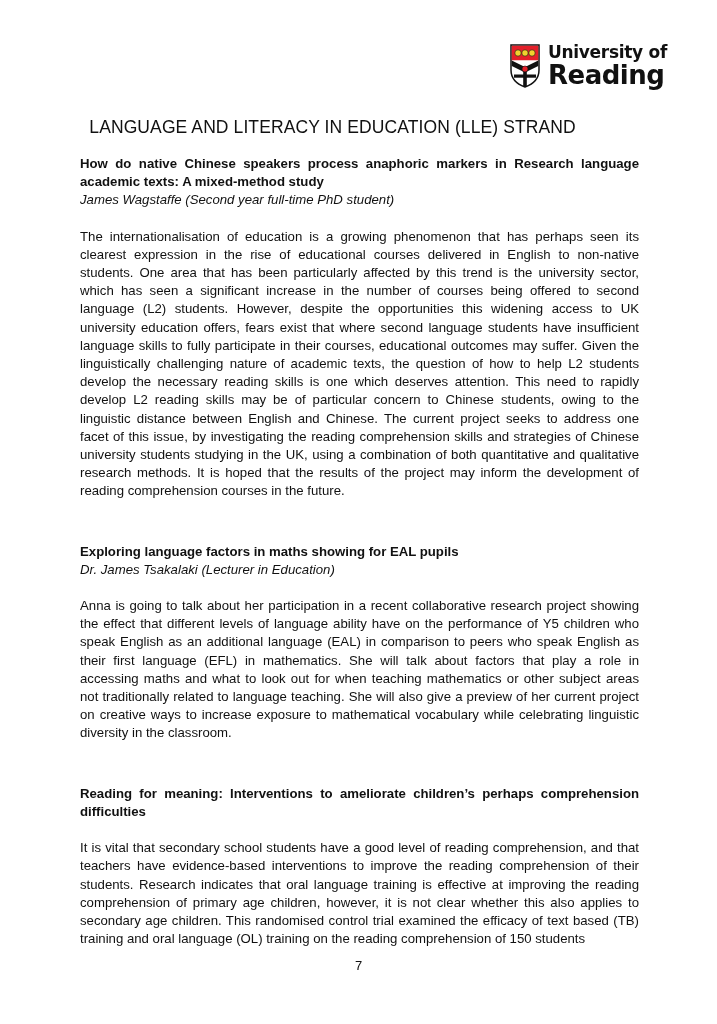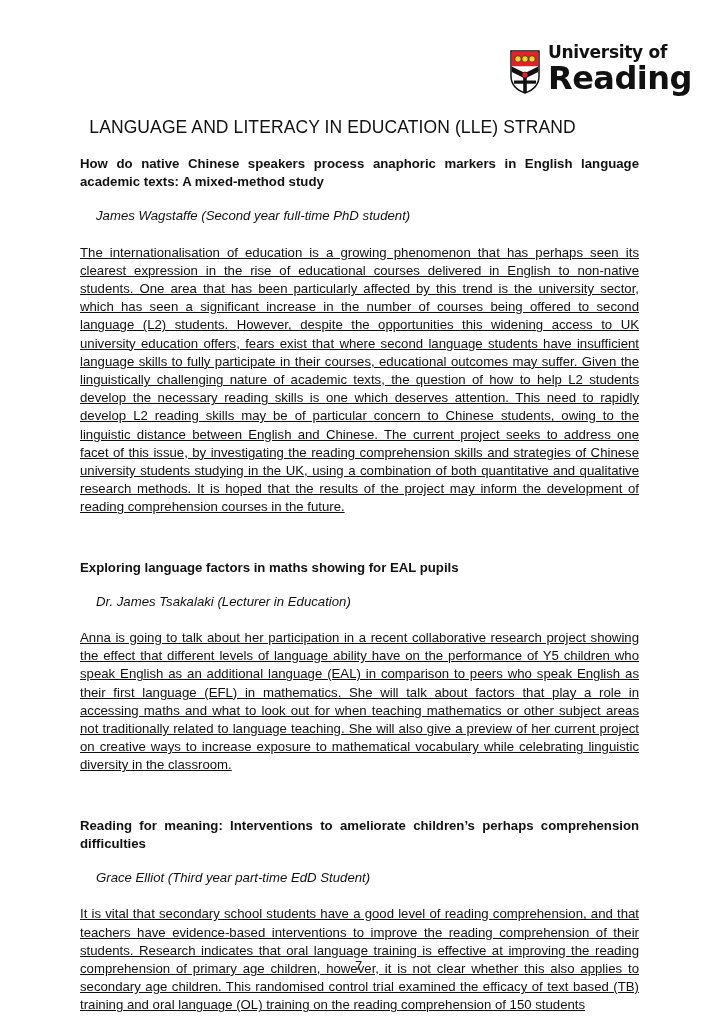--- a/index.html
+++ b/index.html
@@ -2,26 +2,26 @@
 <html><head>
   <meta charset="utf-8">
   <style>
     html, body { margin: 0; padding: 0; background: #ffffff; }
     body { width: 717px; height: 1024px; position: relative; overflow: hidden; font-family: "Liberation Sans", sans-serif; color: #111; }
     .page { position: absolute; left: 0; top: 0; width: 717px; height: 1024px; background: #fff; }
     .logo { position: absolute; left: 510px; top: 44px; display: flex; align-items: flex-end; }
     .crest { width: 30px; height: 44px; margin-right: 8px; }
     .logo-text { line-height: 1; color: #111; }
     .logo-line1 { font-family: "DejaVu Sans", sans-serif; font-size: 17px; font-weight: 700; letter-spacing: -0.3px; }
-    .logo-line2 { font-family: "DejaVu Sans", sans-serif; font-size: 32px; font-weight: 700; letter-spacing: -0.5px; margin-top: 1px; }
+    .logo-line2 { font-family: "DejaVu Sans", sans-serif; font-size: 26px; font-weight: 700; letter-spacing: -0.5px; margin-top: 1px; }
     .strand-title { position: absolute; left: 0; width: 665px; top: 117px; text-align: center; font-size: 17.5px; letter-spacing: 0.1px; color: #111; }
     .content { position: absolute; left: 80px; width: 559px; top: 155px; font-size: 13.2px; line-height: 18.2px; }
     .sec-title { font-weight: 700; text-align: justify; text-align-last: left; margin: 0; }
-    .sec-author { font-style: italic; margin: 16px; }
-    .sec-body { text-align: justify; margin: 18px 0 0 0; text-decoration: underline; }
+    .sec-author { font-style: italic; margin: 0; }
+    .sec-body { text-align: justify; margin: 18px 0 0 0; }
     .section { margin-bottom: 42px; }
     .page-number { position: absolute; left: 0; width: 717px; top: 958px; text-align: center; font-size: 13px; }
   </style>
 </head>
 <body>
 
 <div class="page">
 
   <div class="logo">
     <svg class="crest" viewBox="0 0 30 44">
@@ -38,31 +38,30 @@
     <div class="logo-text">
       <div class="logo-line1">University of</div>
       <div class="logo-line2">Reading</div>
     </div>
   </div>
 
   <div class="strand-title">LANGUAGE AND LITERACY IN EDUCATION (LLE) STRAND</div>
 
   <div class="content">
     <div class="section">
-      <p class="sec-title">How do native Chinese speakers process anaphoric markers in English language academic texts:  A mixed-method study</p>
+      <p class="sec-title">How do native Chinese speakers process anaphoric markers in Research language academic texts:  A mixed-method study</p>
       <p class="sec-author">James Wagstaffe (Second year full-time PhD student)</p>
       <p class="sec-body">The internationalisation of education is a growing phenomenon that has perhaps seen its clearest expression in the rise of educational courses delivered in English to non-native students. One area that has been particularly affected by this trend is the university sector, which has seen a significant increase in the number of courses being offered to second language (L2) students. However, despite the opportunities this widening access to UK university education offers, fears exist that where second language students have insufficient language skills to fully participate in their courses, educational outcomes may suffer. Given the linguistically challenging nature of academic texts, the question of how to help L2 students develop the necessary reading skills is one which deserves attention. This need to rapidly develop L2 reading skills may be of particular concern to Chinese students, owing to the linguistic distance between English and Chinese. The current project seeks to address one facet of this issue, by investigating the reading comprehension skills and strategies of Chinese university students studying in the UK, using a combination of both quantitative and qualitative research methods. It is hoped that the results of the project may inform the development of reading comprehension courses in the future.</p>
     </div>
     <div class="section">
       <p class="sec-title">Exploring language factors in maths showing for EAL pupils</p>
       <p class="sec-author">Dr. James Tsakalaki (Lecturer in Education)</p>
       <p class="sec-body">Anna is going to talk about her participation in a recent collaborative research project showing the effect that different levels of language ability have on the performance of Y5 children who speak English as an additional language (EAL) in comparison to peers who speak English as their first language (EFL) in mathematics. She will talk about factors that play a role in accessing maths and what to look out for when teaching mathematics or other subject areas not traditionally related to language teaching. She will also give a preview of her current project on creative ways to increase exposure to mathematical vocabulary while celebrating linguistic diversity in the classroom.</p>
     </div>
     <div class="section">
       <p class="sec-title">Reading for meaning: Interventions to ameliorate children’s perhaps comprehension difficulties</p>
-      <p class="sec-author">Grace Elliot (Third year part-time EdD Student)</p>
       <p class="sec-body">It is vital that secondary school students have a good level of reading comprehension, and that teachers have evidence-based interventions to improve the reading comprehension of their students. Research indicates that oral language training is effective at improving the reading comprehension of primary age children, however, it is not clear whether this also applies to secondary age children. This randomised control trial examined the efficacy of text based (TB) training and oral language (OL) training on the reading comprehension of 150 students</p>
     </div>
   </div>
 
   <div class="page-number">7</div>
 
 </div>
 
 </body></html>

